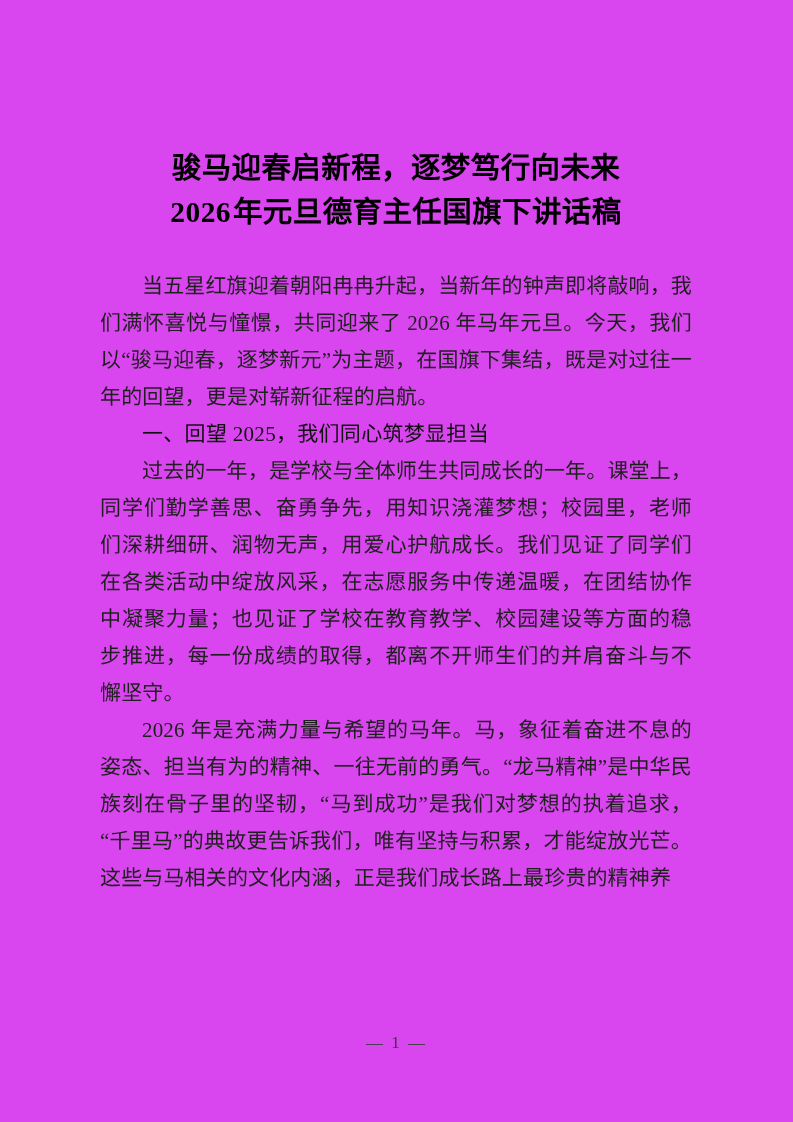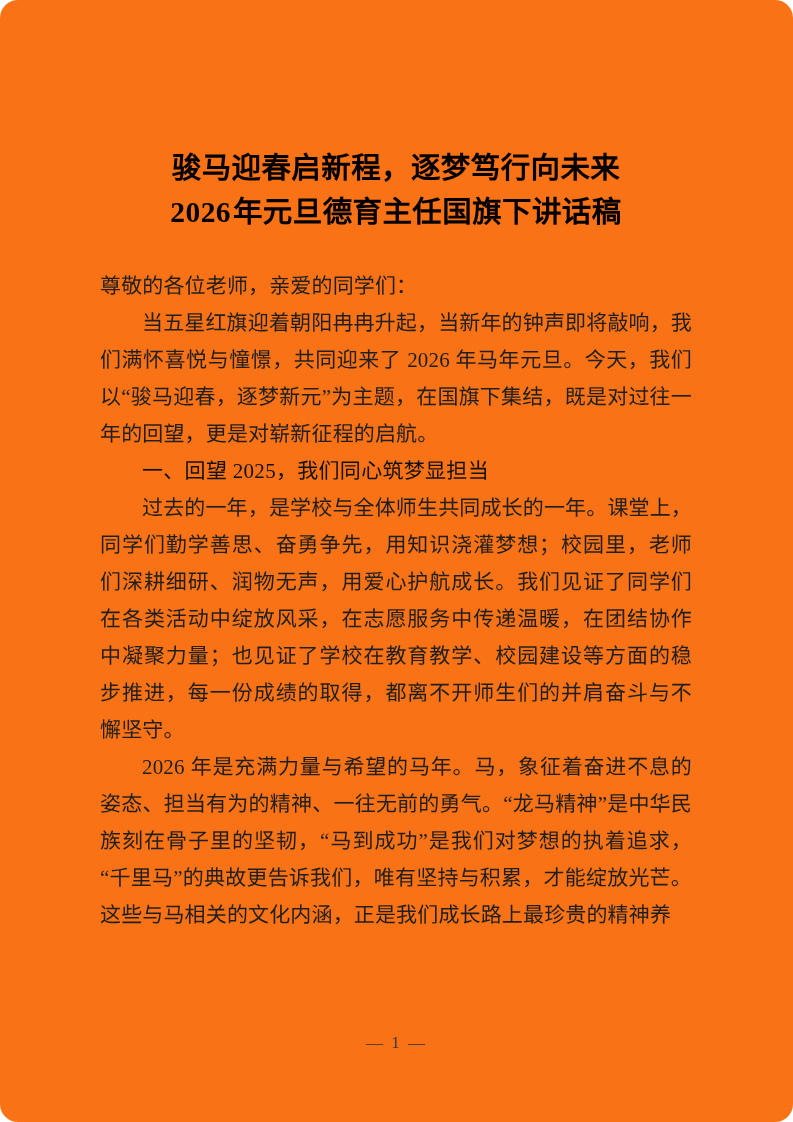--- a/index.html
+++ b/index.html
@@ -12,24 +12,23 @@
     font-family: "Liberation Serif", "DejaVu Serif", serif;
     color: #1a1a1a;
     -webkit-font-smoothing: antialiased;
   }
 
   .page {
     position: relative;
     width: 793px;
     height: 1122px;
     margin: 0 auto;
-    background: #f97316;
+    background: #d946ef;
     overflow: hidden;
     box-sizing: border-box;
-    border-radius: 18px;
   }
 
   
   .content {
     position: absolute;
     left: 100px;
     top: 0;
     width: 592px;
   }
 
@@ -106,21 +105,20 @@
 
   <div class="content">
 
     <h1 class="doc-title">
       <span class="title-line title-line-1">骏马迎春启新程，逐梦笃行向未来</span>
       <span class="title-line title-line-2"><span class="title-num">2026</span><span>年元旦德育主任国旗下讲话稿</span></span>
     </h1>
 
     <div class="body-block">
 
-      <p class="para noindent">尊敬的各位老师，亲爱的同学们：</p>
 
 
       <p class="para indent">当五星红旗迎着朝阳冉冉升起，当新年的钟声即将敲响，我们满怀喜悦与憧憬，共同迎来了 2026 年马年元旦。今天，我们以“骏马迎春，逐梦新元”为主题，在国旗下集结，既是对过往一年的回望，更是对崭新征程的启航。</p>
 
       <p class="heading">一、回望 2025，我们同心筑梦显担当</p>
 
       <p class="para indent">过去的一年，是学校与全体师生共同成长的一年。课堂上，同学们勤学善思、奋勇争先，用知识浇灌梦想；校园里，老师们深耕细研、润物无声，用爱心护航成长。我们见证了同学们在各类活动中绽放风采，在志愿服务中传递温暖，在团结协作中凝聚力量；也见证了学校在教育教学、校园建设等方面的稳步推进，每一份成绩的取得，都离不开师生们的并肩奋斗与不懈坚守。</p>
 
 
       <p class="para indent">2026 年是充满力量与希望的马年。马，象征着奋进不息的姿态、担当有为的精神、一往无前的勇气。“龙马精神”是中华民族刻在骨子里的坚韧，“马到成功”是我们对梦想的执着追求，“千里马”的典故更告诉我们，唯有坚持与积累，才能绽放光芒。这些与马相关的文化内涵，正是我们成长路上最珍贵的精神养</p>

